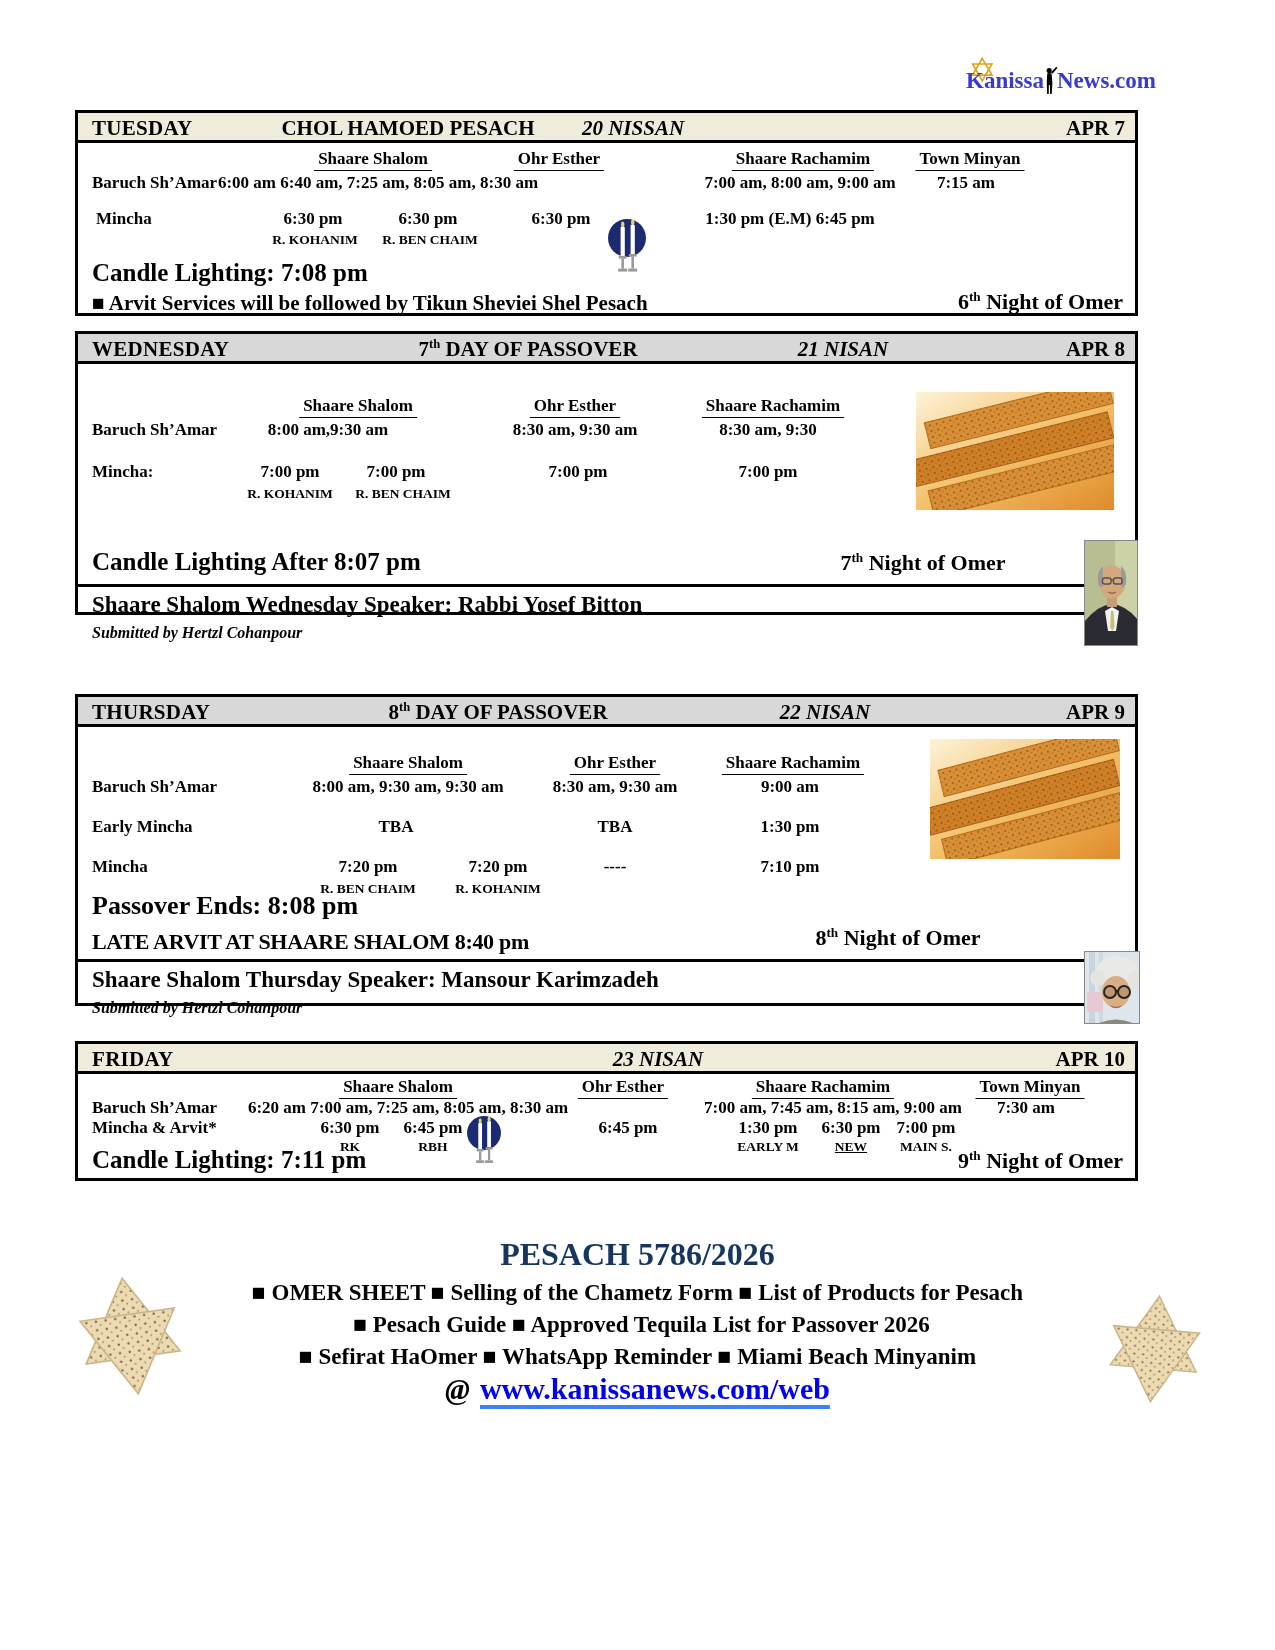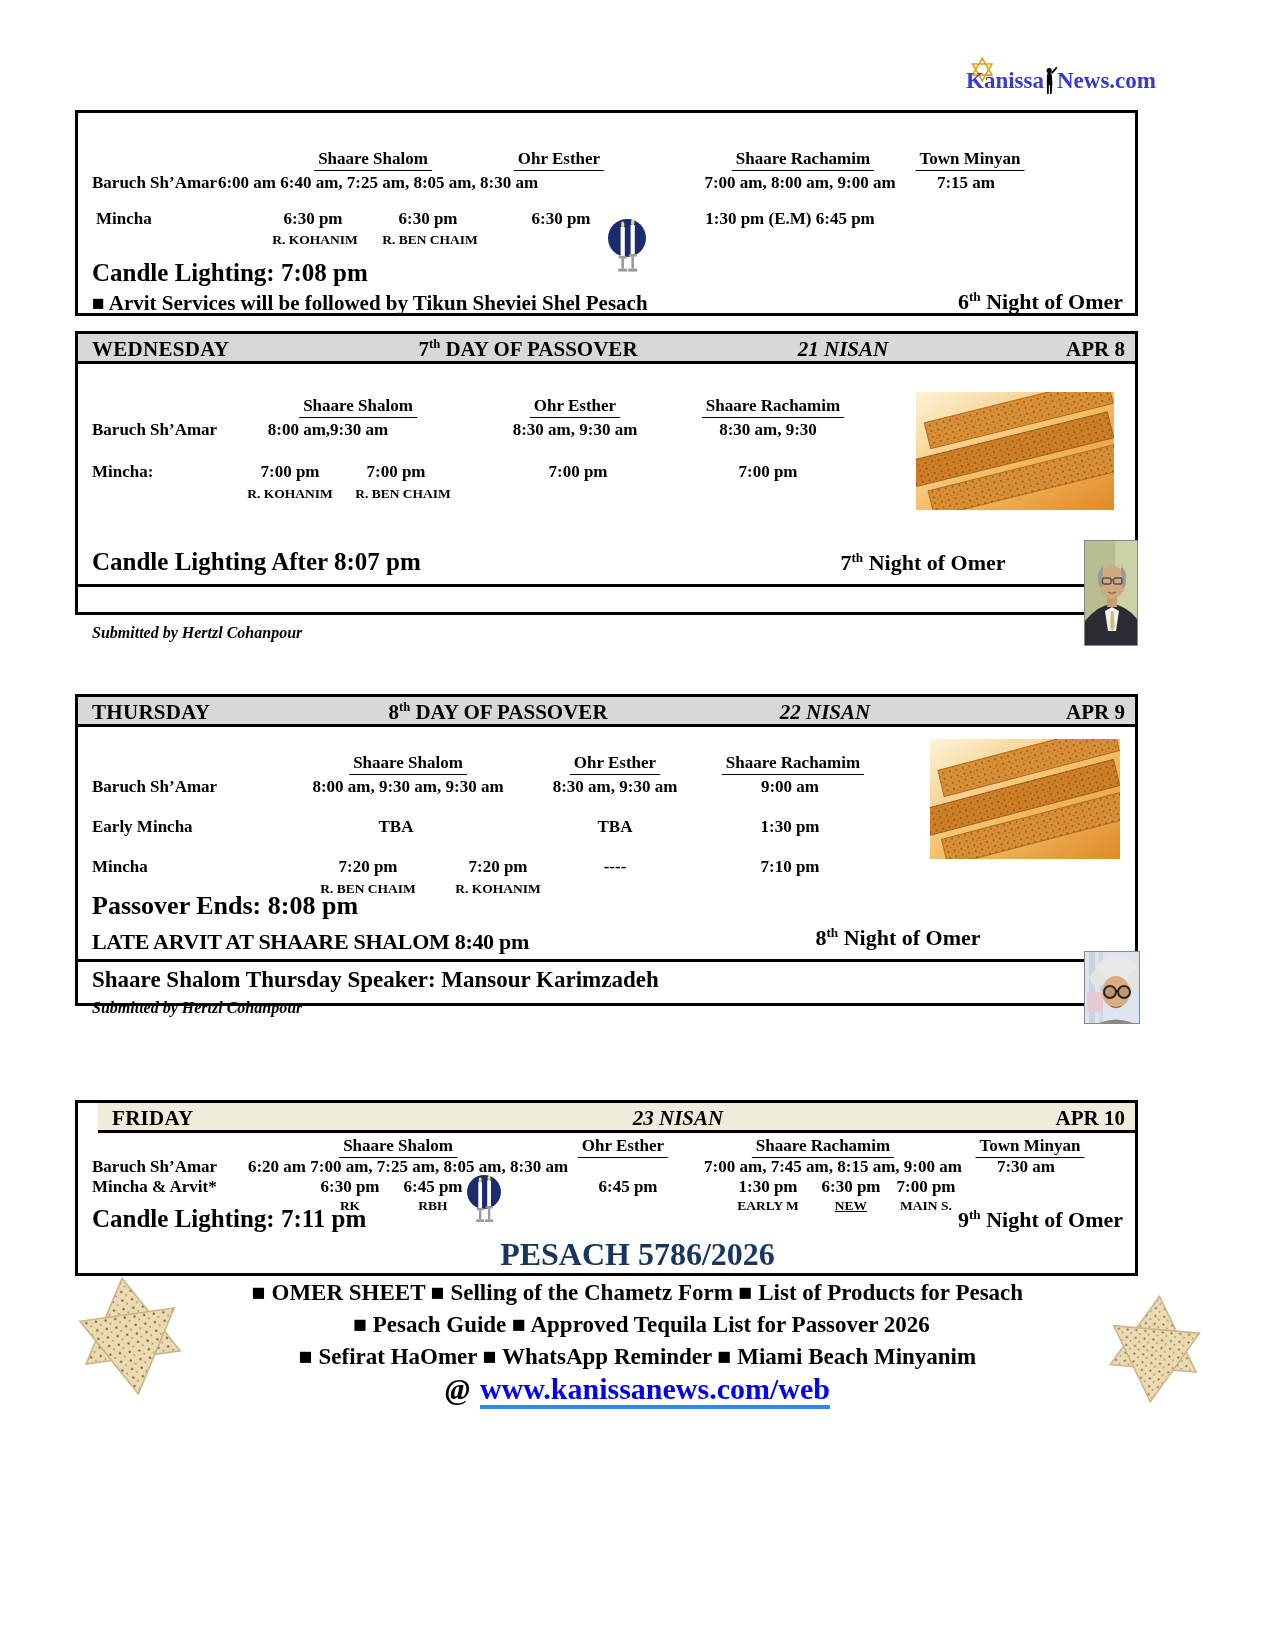--- a/index.html
+++ b/index.html
@@ -84,20 +84,26 @@
     <svg class="logo-fig" width="15" height="30" viewBox="0 0 15 30">
       <circle cx="6.2" cy="4.6" r="2.6" fill="#000"></circle>
       <path d="M4.2,7.4 Q6.5,6.6 8.6,7.4 L9.4,17 L8.7,28 L7.1,28 L6.9,19 L5.9,19 L5.7,28 L4.1,28 L3.8,16 Z" fill="#000"></path>
       <path d="M8,6.4 L13.2,0.8 L14.4,1.9 L9.4,7.8 Z" fill="#000"></path>
     </svg>
     <span>News.com</span>
   </span>
 </div>
 
 <section class="daybox" style="top:110px; height:206px;">
+  <div class="dayheader cream">
+    <span class="l dayname" style="left:14px;">TUESDAY</span>
+    <span class="c daytitle" style="left:330px;">CHOL HAMOED PESACH</span>
+    <span class="c dayheb" style="left:555px;">20 NISSAN</span>
+    <span class="r daydate" style="right:10px;">APR 7</span>
+  </div>
   <span class="c colh" style="left:295px; top:36px;">Shaare Shalom</span>
   <span class="c colh" style="left:481px; top:36px;">Ohr Esther</span>
   <span class="c colh" style="left:725px; top:36px;">Shaare Rachamim</span>
   <span class="c colh" style="left:892px; top:36px;">Town Minyan</span>
 
   <span class="l lbl" style="left:14px; top:60px;">Baruch Sh’Amar</span>
   <span class="c time" style="left:300px; top:60px;">6:00 am 6:40 am, 7:25 am, 8:05 am, 8:30 am</span>
   <span class="c time" style="left:722px; top:60px;">7:00 am, 8:00 am, 9:00 am</span>
   <span class="c time" style="left:888px; top:60px;">7:15 am</span>
 
@@ -165,20 +171,21 @@
       <rect x="5" y="78" width="205" height="27" fill="#d98f35" stroke="#b36c1d"></rect>
       <rect x="5" y="78" width="205" height="27" fill="url(#mzdots)"></rect>
     </g>
   </svg>
 
   <span class="l big" style="left:14px; top:214px;">Candle Lighting After 8:07 pm</span>
   <span class="c omer" style="left:845px; top:216px;"><span>7</span><sup>th</sup><span> Night of Omer</span></span>
 
   <div class="xline" style="top:250px;"></div>
 
+  <span class="l speaker" style="left:14px; top:258px;">Shaare Shalom Wednesday Speaker: Rabbi Yosef Bitton</span>
   <span class="l submitted" style="left:14px; top:290px;">Submitted by Hertzl Cohanpour</span>
 
   <div class="photo" style="left:1006px; top:206px; width:54px; height:106px;">
     <svg width="54" height="106" viewBox="0 0 54 106">
       <rect width="54" height="106" fill="#b9bd92"></rect>
       <rect x="30" width="24" height="106" fill="#cdd1a8"></rect>
       <path d="M0,106 L0,80 Q13,64 27,63 Q41,64 54,80 L54,106 Z" fill="#2b2b33"></path>
       <path d="M20,70 L27,66 L34,70 L31,90 L23,90 Z" fill="#f2f2f2"></path>
       <path d="M26,70 L28.5,70 L29.5,86 L27.2,90 L25.2,86 Z" fill="#cdbd72"></path>
       <rect x="22" y="54" width="10" height="12" fill="#c59d74"></rect>
@@ -258,21 +265,21 @@
       <ellipse cx="31" cy="40" rx="14" ry="16" fill="#d9ad85"></ellipse>
       <circle cx="25" cy="40" r="6" fill="rgba(60,50,40,0.18)" stroke="#2a241f" stroke-width="2"></circle>
       <circle cx="39" cy="40" r="6" fill="rgba(60,50,40,0.18)" stroke="#2a241f" stroke-width="2"></circle>
       <line x1="31" y1="39" x2="33" y2="39" stroke="#2a241f" stroke-width="2"></line>
       <path d="M26,54 Q31,57 36,54" fill="none" stroke="#9a6f4c" stroke-width="1.4"></path>
       <path d="M10,73 Q31,62 52,73 Z" fill="#8a877e"></path>
     </svg>
   </div>
 </section>
 
-<section class="daybox" style="top:1100px; height:176px;padding-left:20px;">
+<section class="daybox" style="top:1041px; height:140px;">
   <div class="dayheader cream">
     <span class="l dayname" style="left:14px;">FRIDAY</span>
     <span class="c dayheb" style="left:580px;">23 NISAN</span>
     <span class="r daydate" style="right:10px;">APR 10</span>
   </div>
 
   <span class="c colh" style="left:320px; top:33px;">Shaare Shalom</span>
   <span class="c colh" style="left:545px; top:33px;">Ohr Esther</span>
   <span class="c colh" style="left:745px; top:33px;">Shaare Rachamim</span>
   <span class="c colh" style="left:952px; top:33px;">Town Minyan</span>

